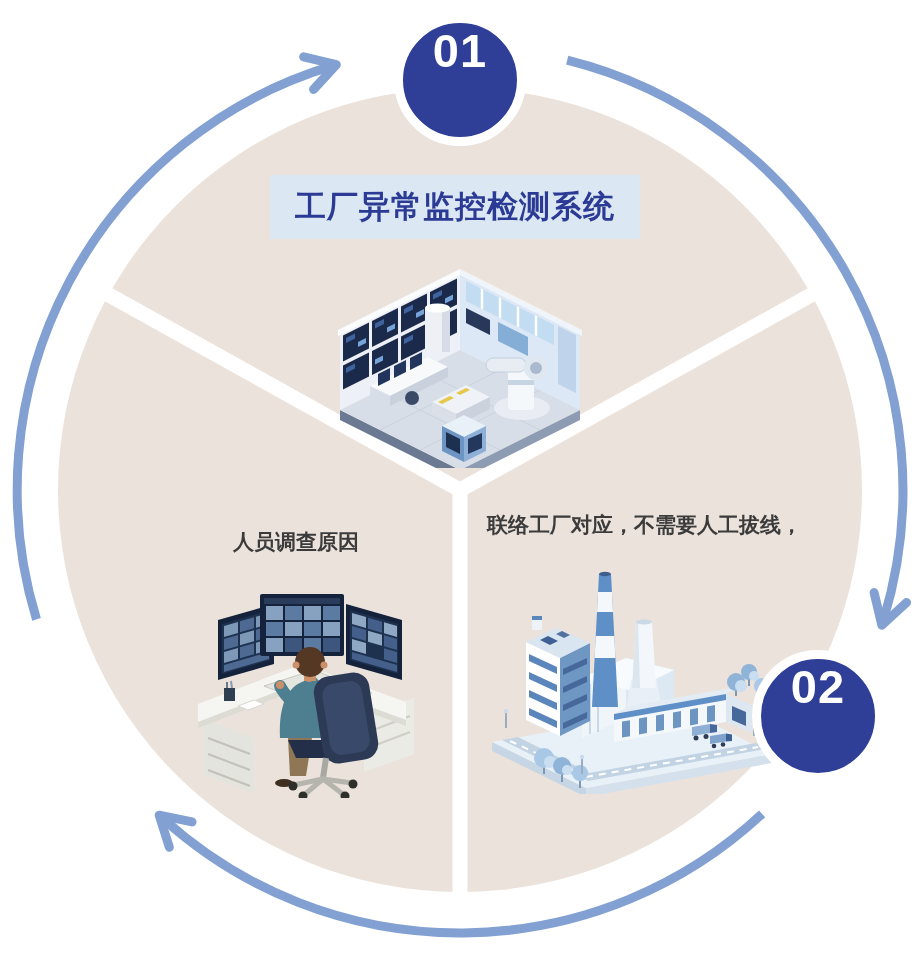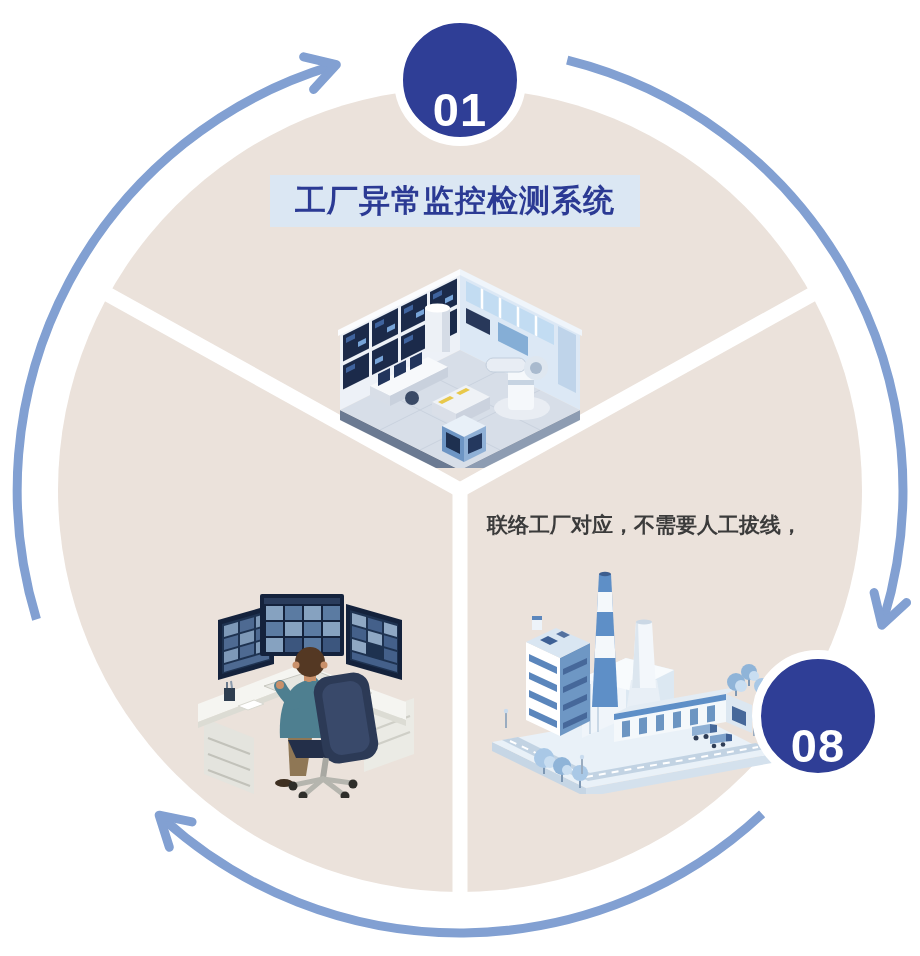--- a/index.html
+++ b/index.html
@@ -7,25 +7,25 @@
     position:relative;width:920px;height:956px;overflow:hidden;
     font-family:"Liberation Sans","DejaVu Sans",sans-serif;background:#ffffff;
   }
   .stage svg{position:absolute;display:block;}
   .layer-base{left:0;top:0;z-index:1;}
   .layer-illu{z-index:10;}
   .layer-arcs{left:0;top:0;z-index:30;pointer-events:none;}
   .badge{
     position:absolute;z-index:40;width:114px;height:114px;border-radius:50%;
     background:#2F3E96;border:9px solid #ffffff;
-    display:flex;align-items:flex-end;justify-content:center;
+    display:flex;align-items:flex-start;justify-content:center;
     color:#ffffff;font-weight:bold;font-size:47px;letter-spacing:1px;
   }
   .title-box{
-    position:absolute;z-index:20;left:270px;top:175px;width:370px;height:52px;
+    position:absolute;z-index:20;left:270px;top:175px;width:370px;height:64px;
     background:#DBE7F3;color:#2B3A94;font-weight:bold;font-size:31px;
     display:flex;align-items:center;justify-content:center;letter-spacing:1px;
     white-space:nowrap;
   }
   .step-text{
     position:absolute;z-index:20;color:#3B3B3B;font-weight:bold;
     font-size:21px;line-height:31px;white-space:nowrap;
   }
   .step2-text{left:487px;top:509px;}
   .step3-text{left:233px;top:526px;}
@@ -392,34 +392,35 @@
       </g>
     </g>
   </svg>
 
   <div class="title-box">工厂异常监控检测系统</div>
 
   <div class="step-text step2-text">
     <div>联络工厂对应，不需要人工拔线，</div>
   </div>
 
+  <div class="step-text step3-text">人员调查原因</div>
 
   <svg class="layer-arcs" width="920" height="956" viewBox="0 0 920 956">
     <defs>
       <marker id="arrowV" markerUnits="userSpaceOnUse" markerWidth="70" markerHeight="70" viewBox="-35 -35 70 70" refX="0" refY="0" orient="auto">
         <path d="M -23 -17 L 6 0 L -23 17" fill="none" stroke="#82A0D2" stroke-width="9" stroke-linecap="round" stroke-linejoin="round"></path>
       </marker>
     </defs>
     <g fill="none" stroke="#82A0D2" stroke-width="9">
       <path d="M 36.5 619.4 A 443 443 0 0 1 330.6 66.4" marker-end="url(#arrowV)"></path>
       <path d="M 567.2 60.2 A 443 443 0 0 1 883.6 619.5" marker-end="url(#arrowV)"></path>
       <path d="M 762.1 813.9 A 443 443 0 0 1 163.6 819.2" marker-end="url(#arrowV)"></path>
     </g>
   </svg>
 
   <div class="badge" style="left:394px;top:14px">
     <span>01</span>
   </div>
   <div class="badge" style="left:752px;top:650px">
-    <span>08</span>
+    <span>02</span>
   </div>
 
 </div>
 
 </body></html>

